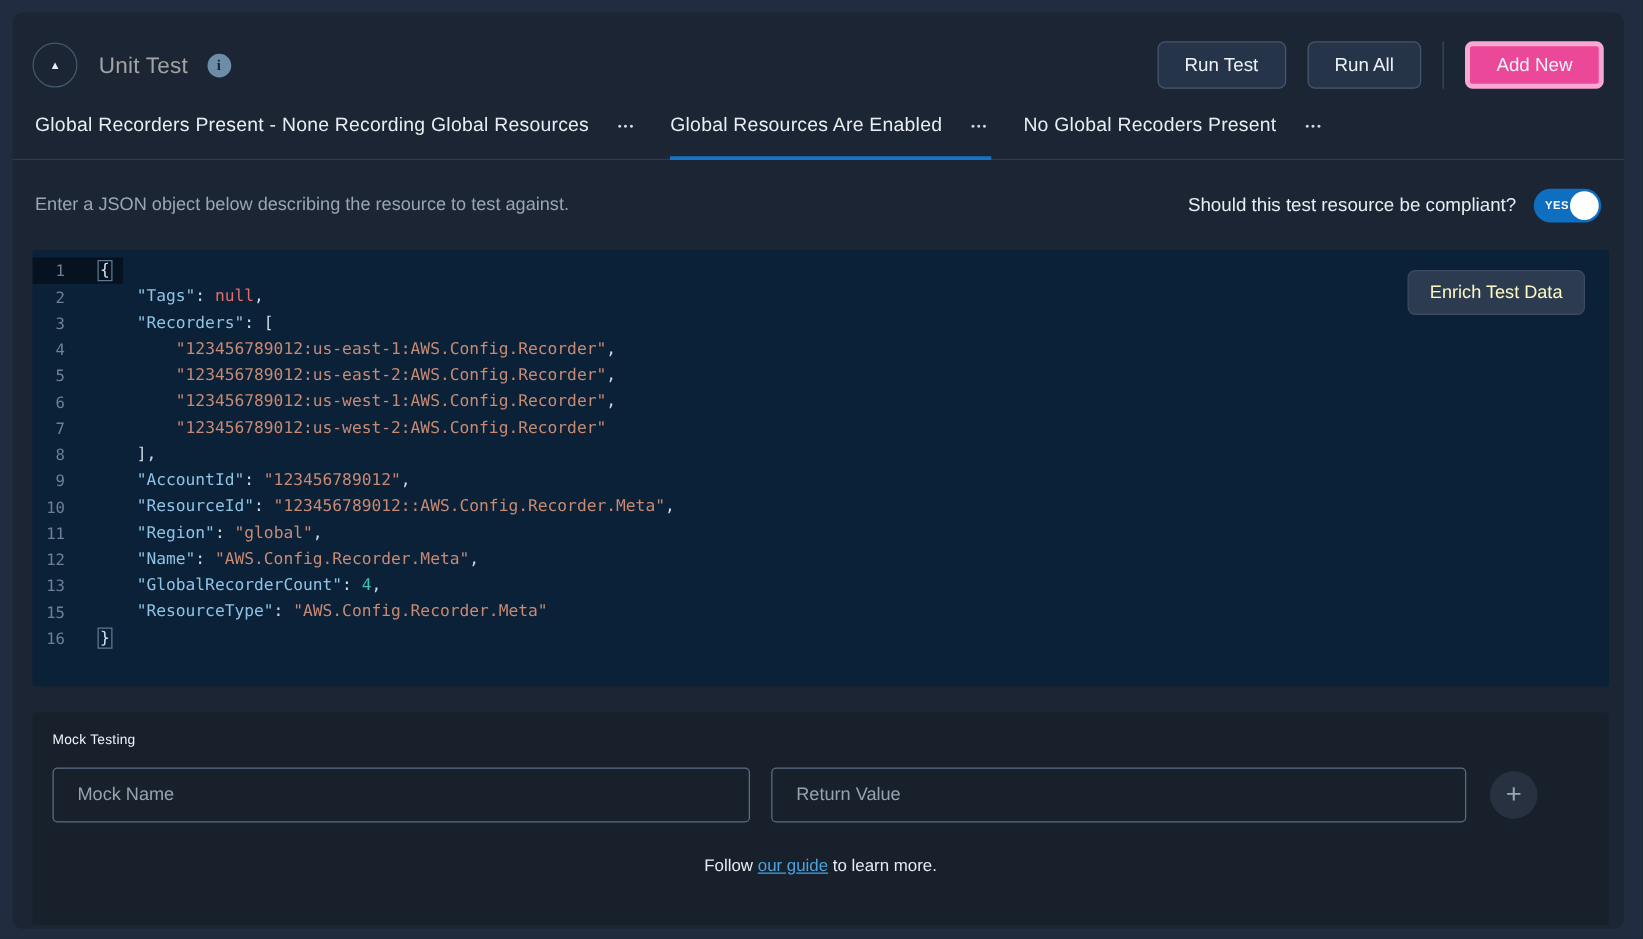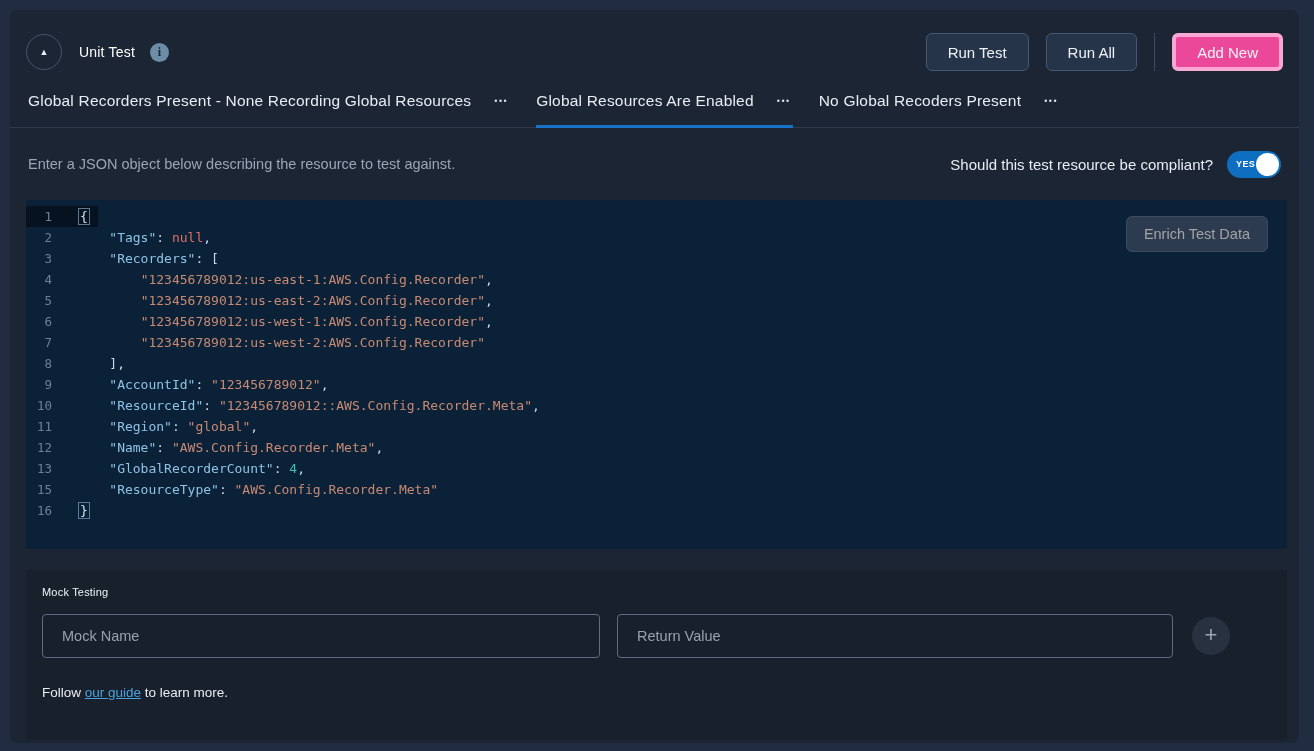--- a/index.html
+++ b/index.html
@@ -21,21 +21,21 @@
     height:64px; padding:20px 16px 0 16px;
     display:flex; align-items:center;
   }
   .collapse-btn {
     width:36px; height:36px; border-radius:50%;
     border:1px solid #44586f; background:transparent;
     display:flex; align-items:center; justify-content:center;
     cursor:pointer; flex:none;
   }
   .collapse-btn .tri { font-size:9px; color:#e8eef5; line-height:1; }
-  .page-title { margin-left:17px; font-size:14px; font-weight:500; color:#ffffff; letter-spacing:.2px; }
+  .page-title { margin-left:17px; font-size:18px; font-weight:500; color:#a3a3a3; letter-spacing:.2px; }
   .info-icon {
     margin-left:15px; width:19px; height:19px; border-radius:50%;
     background:#6d8ca7; color:#1b2533; font-size:12px; font-weight:700;
     display:flex; align-items:center; justify-content:center; font-family:"Liberation Serif", serif;
   }
   .header-spacer { flex:1; }
   .btn {
     height:38px; padding:0 21px; border-radius:6px; font-size:15px;
     font-family:"Liberation Sans", sans-serif; cursor:pointer;
     color:#eef2f7; display:flex; align-items:center;
@@ -93,21 +93,21 @@
   .code-line .code { padding-left:16px; }
   .tok-plain { color:#cdd9e5; }
   .tok-key   { color:#8fc3e6; }
   .tok-str   { color:#c98a74; }
   .tok-kw    { color:#df6e66; }
   .tok-num   { color:#3ec1ae; }
   .tok-brace { color:#d8e2ec; border:1px solid #5a7a93; padding:0 1px; }
   .enrich-btn {
     position:absolute; top:16px; right:19px;
     background:#2d3b50; border:1px solid #3c4b62; border-radius:6px;
-    color:#a3a3a3; font-size:14.5px; font-family:"Liberation Sans", sans-serif;
+    color:#fef9c3; font-size:14.5px; font-family:"Liberation Sans", sans-serif;
     padding:9px 17px; cursor:pointer;
   }
 
   
   .mock-card {
     position:absolute; left:16px; top:560px; width:1261px; height:170px;
     background:#18202c; border-radius:2px; padding:16px;
   }
   .mock-heading { font-size:11px; font-weight:500; color:#f0f3f7; letter-spacing:.2px; }
   .mock-row { margin-top:16px; display:flex; align-items:center; }
@@ -117,21 +117,21 @@
     padding:0 19px; outline:none;
   }
   .mock-input::placeholder { color:#97a2b0; }
   .mock-input.name  { width:558px; }
   .mock-input.value { width:556px; margin-left:17px; }
   .add-btn {
     width:38px; height:38px; border-radius:50%; background:#27313f; border:none;
     color:#9aa6b3; font-size:22px; line-height:1; margin-left:19px; cursor:pointer;
     display:flex; align-items:center; justify-content:center; padding-bottom:3px;
   }
-  .mock-footer { margin-top:27px; font-size:13.5px; color:#e8ecf1; }
+  .mock-footer { margin-top:27px; font-size:13.5px; color:#e8ecf1;text-align:center; }
   .guide-link { color:#4ba3dd; text-decoration:underline; cursor:pointer; }
 </style>
 </head>
 <body>
 
 <div class="card">
 
   <div class="header">
     <button class="collapse-btn">
       <span class="tri">▲</span>

